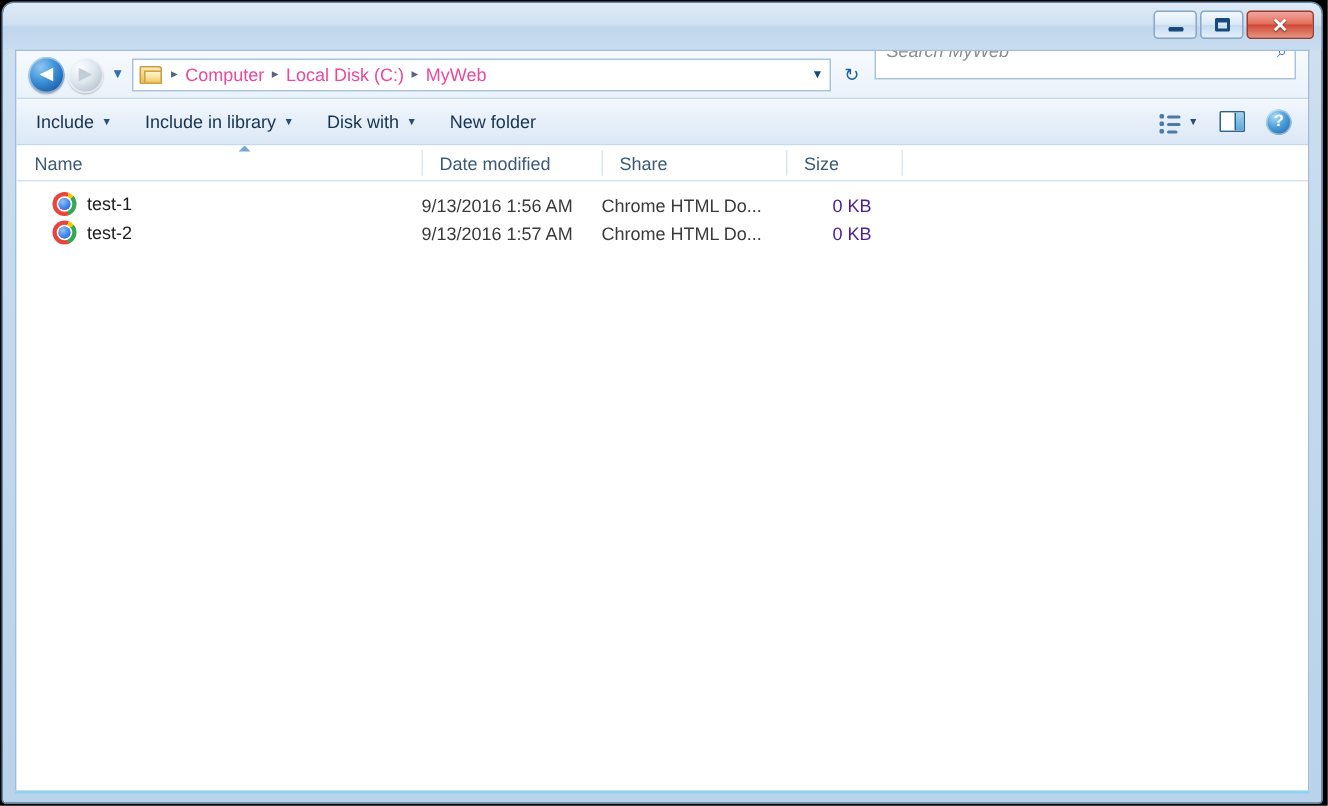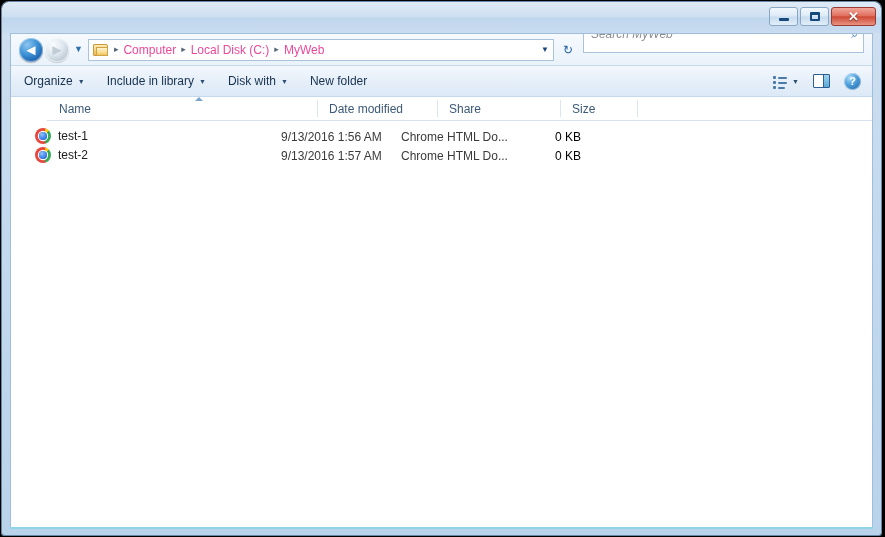--- a/index.html
+++ b/index.html
@@ -178,21 +178,21 @@
     background: radial-gradient(circle at 35% 28%, #a9dcf7 0%, #4a9bd8 45%, #1a5e9e 100%);
     color: #ffffff; font-size: 11px; font-weight: bold;
     display: flex; align-items: center; justify-content: center;
     line-height: 11px; box-shadow: inset 0 0 0 1px rgba(255,255,255,.45);
   }
 
   
   .colhead {
     height: 24px; background: #ffffff;
     border-bottom: 1px solid #d6e3ef;
-    display: flex; position: relative; margin-left: 36px;
+    display: flex; position: relative;
   }
   .col {
     font-size: 12px; color: #3c5a78;
     display: flex; align-items: center;
     padding-left: 12px; position: relative; cursor: default;
   }
   .col + .col::before {
     content: ""; position: absolute; left: 0; top: 3px; bottom: 3px;
     width: 1px; background: #dbe6f0;
   }
@@ -215,21 +215,21 @@
     border-bottom: 4px solid #7ba7cd;
   }
 
   
   .filelist { background: #ffffff; height: 100%; padding-top: 4px; }
   .row { display: flex; align-items: flex-end; height: 19px; cursor: default; }
   .cell { font-size: 12px; color: #202020; display: flex; align-items: center; }
   .cell-name { width: 270px; padding-left: 24px; gap: 7px; }
   .cell-date { width: 120px; color: #3a3a3a; margin-top: 12px; }
   .cell-type { width: 123px; color: #3a3a3a; }
-  .cell-size { width: 77px; justify-content: flex-end; padding-right: 20px; color: #000000; }
+  .cell-size { width: 77px; justify-content: flex-end; padding-right: 20px; color: #4c1d95; }
 
   
   .chrome {
     width: 16px; height: 16px; border-radius: 50%; position: relative; flex: 0 0 auto;
     background:
       conic-gradient(from -90deg,
         #e8453c 0deg, #e8453c 110deg,
         #fdc300 110deg, #fdc300 140deg,
         #34a853 140deg, #34a853 250deg,
         #e8453c 250deg, #e8453c 360deg);
@@ -302,21 +302,21 @@
       </div>
 
       <div class="search-box">
         <span class="search-ph">Search MyWeb</span>
         <span class="search-mag">⌕</span>
       </div>
     </div>
 
     <div class="toolbar">
       <div class="tb-item">
-        <span>Organize</span>
+        <span>Include</span>
         <span class="tb-caret">▼</span>
       </div>
       <div class="tb-item">
         <span>Include in library</span>
         <span class="tb-caret">▼</span>
       </div>
       <div class="tb-item">
         <span>Disk with</span>
         <span class="tb-caret">▼</span>
       </div>

